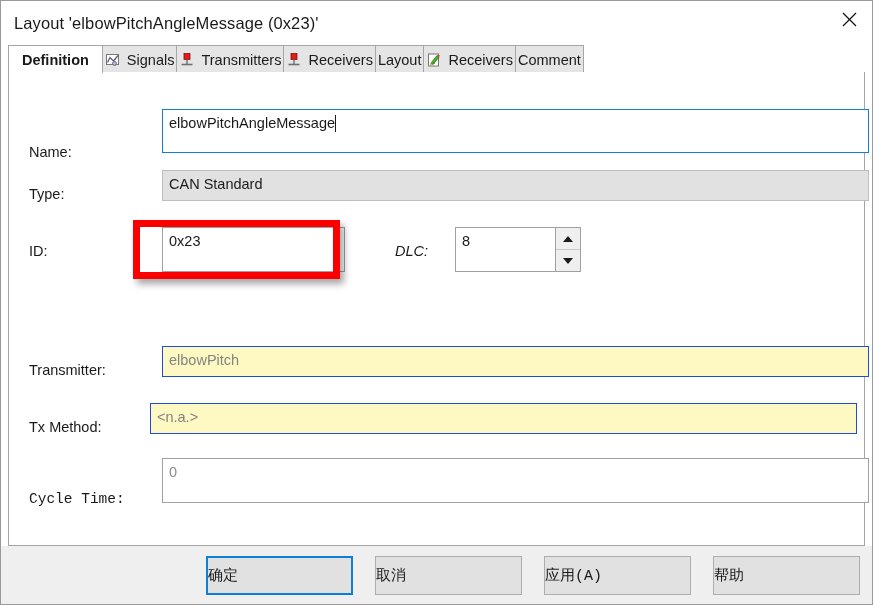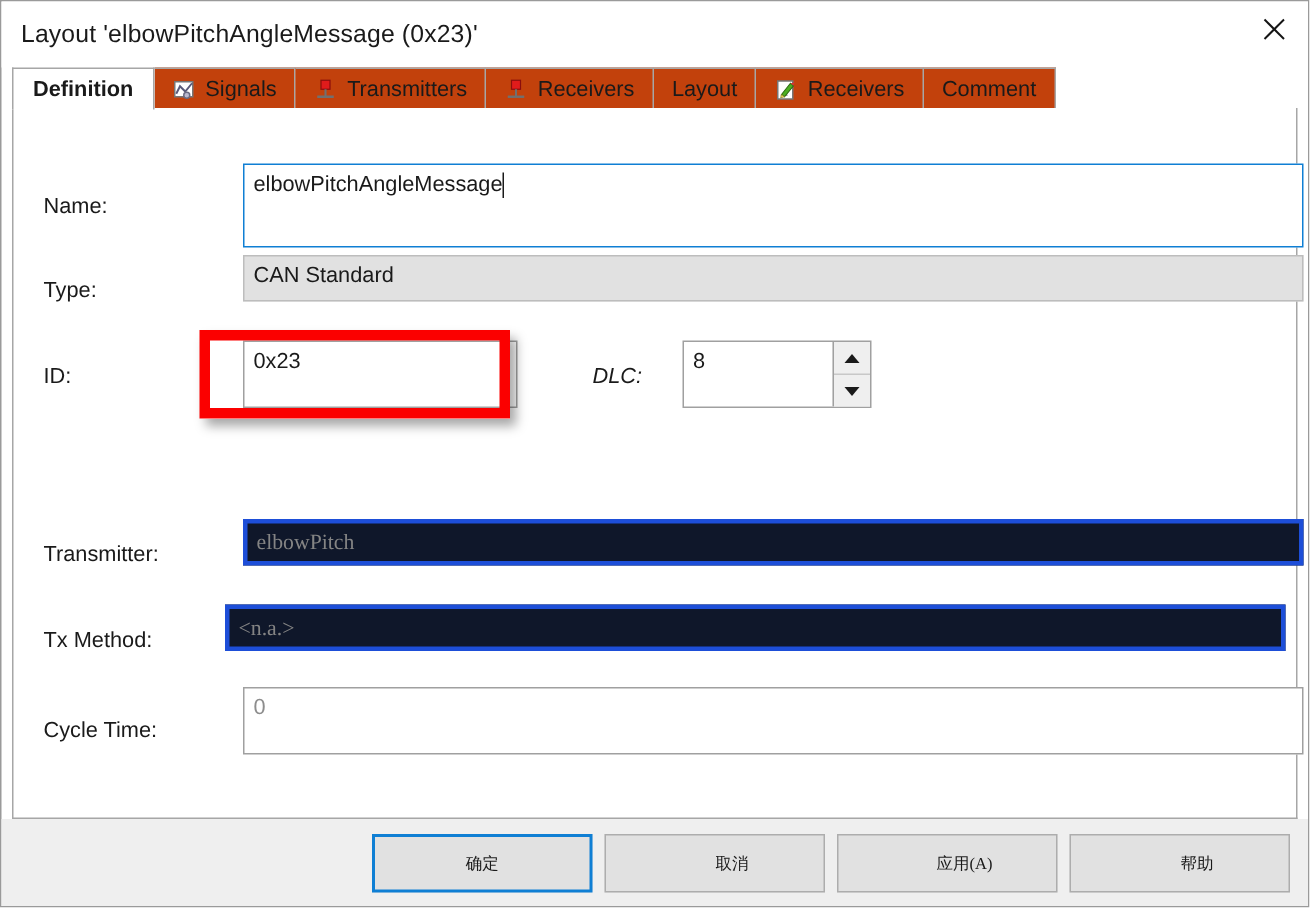--- a/index.html
+++ b/index.html
@@ -62,24 +62,24 @@
     display: flex;
     align-items: flex-end;
     box-sizing: border-box;
   }
   .tab {
     position: relative;
     height: 28px;
     box-sizing: border-box;
     display: flex;
     align-items: center;
-    padding: 0 12px;
+    padding: 0 2px;
     font-size: 14.5px;
     color: #1a1a1a;
-    background: #c2410c;
+    background: #e5e5e5;
     border: 1px solid #a6a6a6;
     border-bottom: none;
     border-left: none;
     cursor: default;
     white-space: nowrap;
   }
   .tab:first-child { border-left: 1px solid #a6a6a6; }
   .tab.selected {
     background: #ffffff;
     z-index: 3;
@@ -140,24 +140,23 @@
   }
   .field.edit {
     background: #ffffff;
     border: 1px solid #a0a0a0;
     color: #1a1a1a;
   }
   .field.edit.focused {
     border: 1px solid #0f7fd4;
   }
   .field.disabled {
-    background: #0f172a;
-    border: 3px solid #1d4ed8;
+    background: #fef9c3;
+    border: 1px solid #1d4ed8;
     color: #848484;
-    font-family: Liberation Serif, serif;
   }
   .field.readonly-light {
     background: #e1e1e1;
     border: 1px solid #bdbdbd;
     color: #1a1a1a;
   }
   .field.muted { color: #8d8d8d; }
   .caret {
     display: inline-block;
     width: 1px;
@@ -230,29 +229,28 @@
     padding-right: 12px;
     box-sizing: border-box;
   }
   .btn {
     width: 147px;
     height: 39px;
     margin-left: 0px;
     box-sizing: border-box;
     background: #e1e1e1;
     border: 1px solid #adadad;
-    font-size: 11px;
-    color: #1a1a1a;
-    display: flex;
-    align-items: center;
-    justify-content: center;
+    font-size: 15px;
+    color: #1a1a1a;
+    display: flex;
+    align-items: center;
     cursor: default;
-    font-family: Liberation Serif, serif;
-  }
-  .btn + .btn { margin-left: 8px; padding-left: 23px; }
+    font-family: Liberation Mono, monospace;
+  }
+  .btn + .btn { margin-left: 22px; }
   .btn.default {
     border: 2px solid #0f7fd4;
     background: #e1e1e1;
   }
 </style>
 </head>
 <body>
 
 <div class="window">
 
@@ -323,22 +321,22 @@
     </div>
 
     <div class="tab">
       <span class="tlabel">Comment</span>
     </div>
   </div>
 
   <div class="panel">
     <div class="form">
 
-      <div class="flabel" style="left:20px; top:58px;">Name:</div>
-      <div class="field edit focused" style="left:153px; top:37px; width:707px; height:56px;">
+      <div class="flabel" style="left:20px; top:72px;">Name:</div>
+      <div class="field edit focused" style="left:153px; top:37px; width:707px; height:44px;">
         <span>elbowPitchAngleMessage</span>
           <span class="caret"></span>
       </div>
 
       <div class="flabel" style="left:20px; top:114px;text-align:center;">Type:</div>
       <div class="field readonly-light" style="left:153px; top:98px; width:707px; height:31px;text-align:center;">
         <span>CAN Standard</span>
       </div>
 
       <div class="flabel" style="left:20px; top:171px;">ID:</div>
@@ -364,21 +362,21 @@
       <div class="flabel" style="left:20px; top:290px;">Transmitter:</div>
       <div class="field disabled" style="left:153px; top:274px; width:707px; height:31px;">
         <span>elbowPitch</span>
       </div>
 
       <div class="flabel" style="left:20px; top:347px;">Tx Method:</div>
       <div class="field disabled" style="left:141px; top:331px; width:707px; height:31px;">
         <span>&lt;n.a.&gt;</span>
       </div>
 
-      <div class="flabel" style="left:20px; top:407px;">Cycle Time:</div>
+      <div class="flabel" style="left:20px; top:419px;font-family:Liberation Mono, monospace;">Cycle Time:</div>
       <div class="field edit muted" style="left:153px; top:386px; width:707px; height:45px;">
         <span>0</span>
       </div>
 
     </div>
   </div>
 
   <div class="footer">
     <div class="btn default">
       <span>确定</span>

